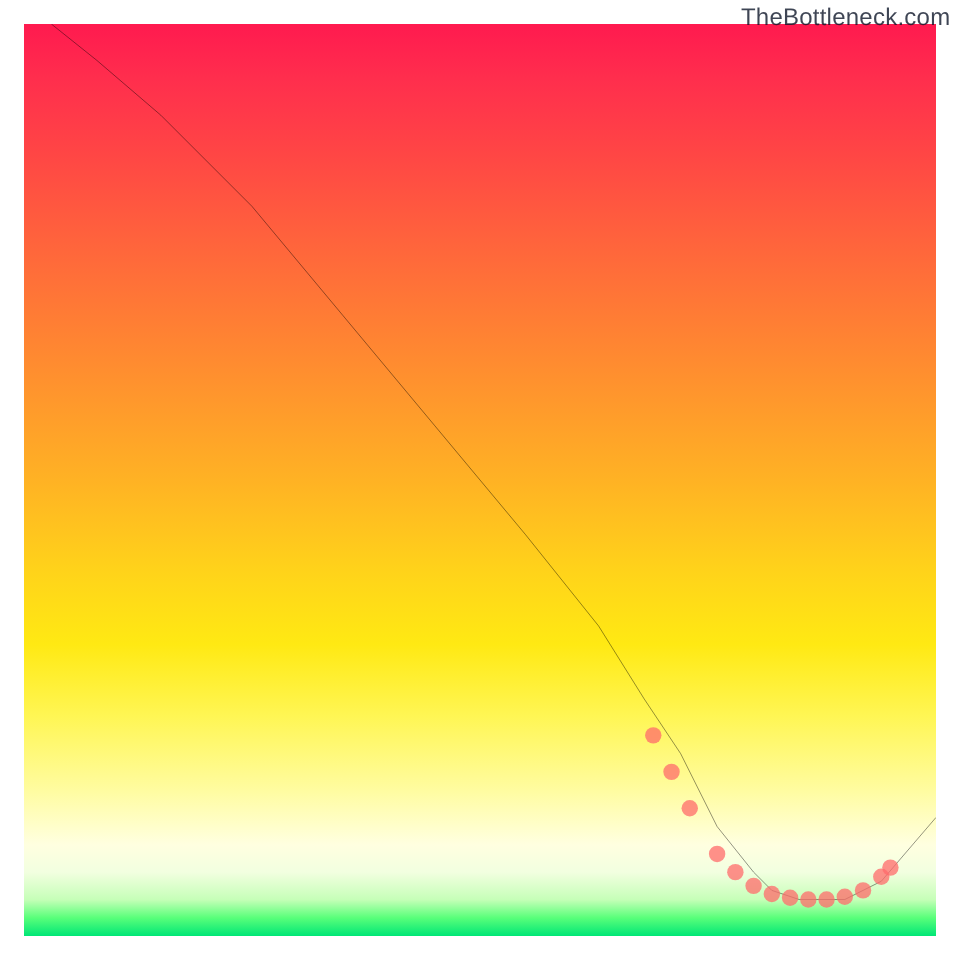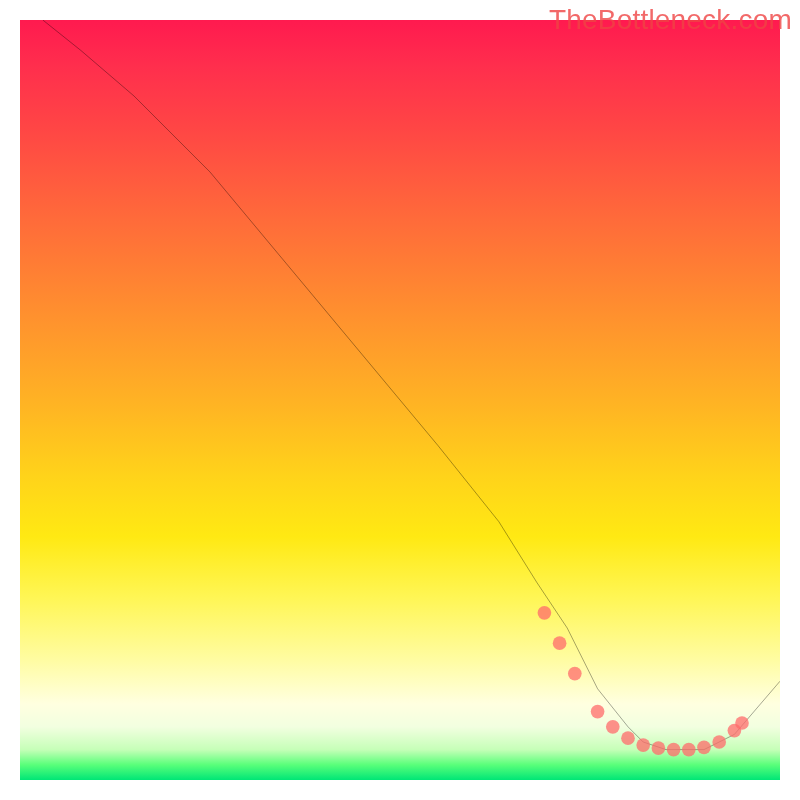--- a/index.html
+++ b/index.html
@@ -46,22 +46,22 @@
     left: 20px;
     top: 20px;
     width: 760px;
     height: 760px;
     pointer-events: none;
   }
   .watermark {
     position: absolute;
     top: 4px;
     right: 8px;
-    font-size: 28px;
-    color: #ef4444;
+    font-size: 20px;
+    color: #0f172a;
     opacity: 0.8;
     letter-spacing: 0.2px;
   }
 </style>
 </head>
 <body>
 <div class="wrap">
 
   <div class="plot-bg"></div>
 

